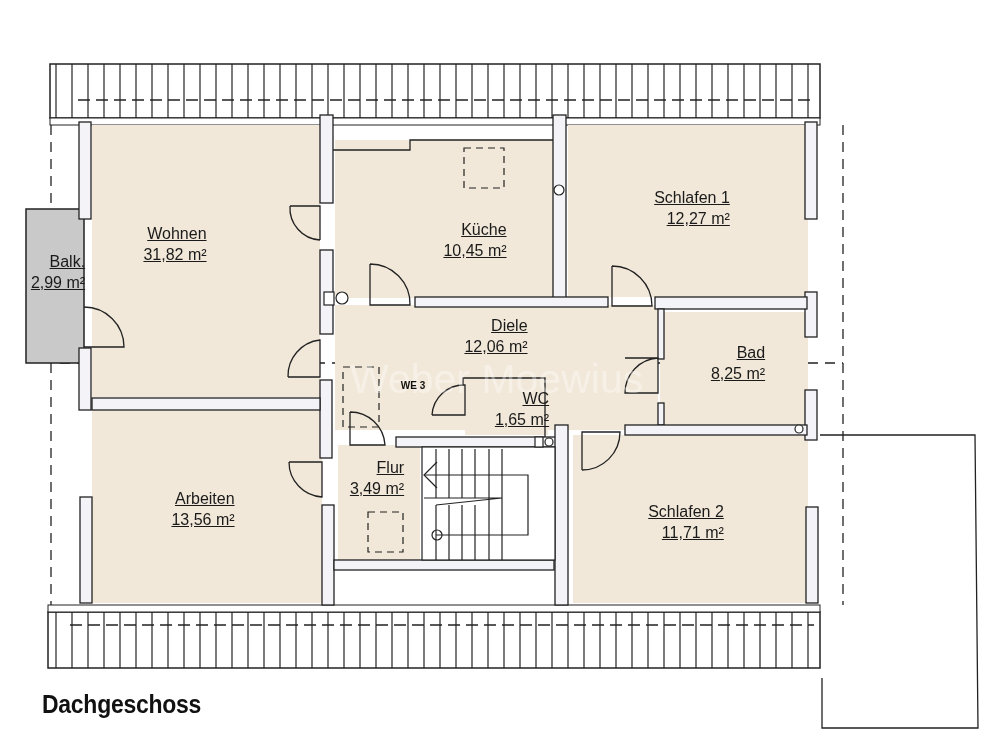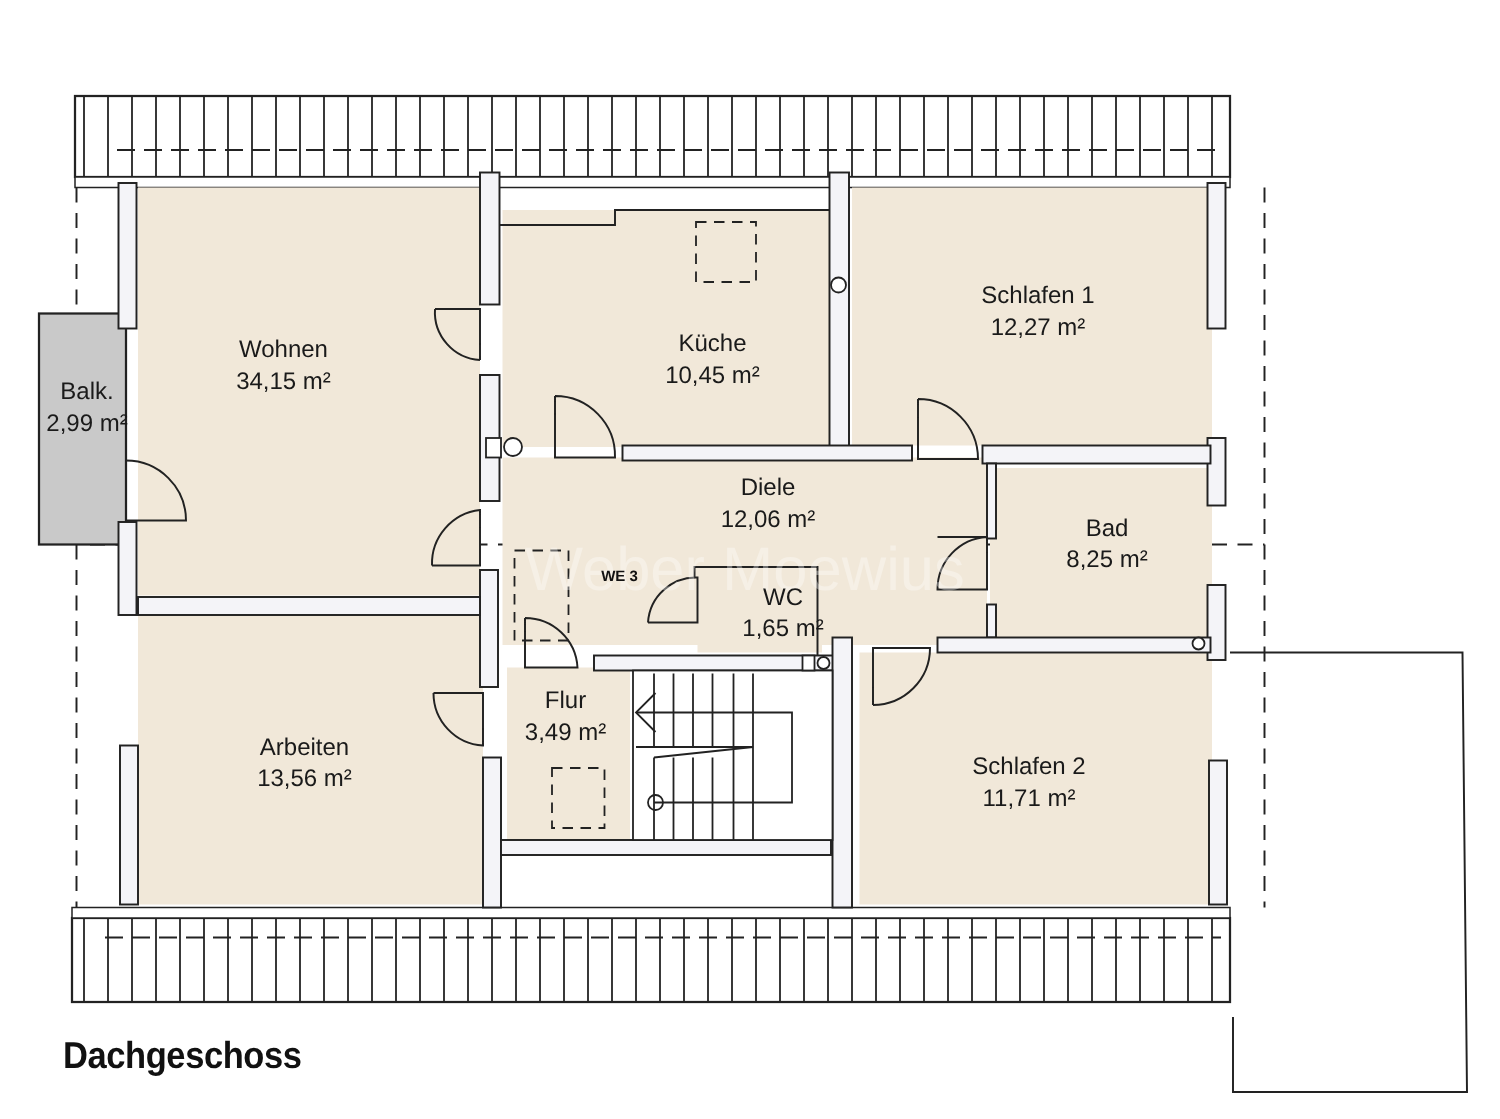--- a/index.html
+++ b/index.html
@@ -1,18 +1,18 @@
 <!DOCTYPE html>
 <html><head>
 <meta charset="utf-8">
 <style>
   html, body { margin:0; padding:0; background:#ffffff; }
   body { width:1000px; height:746px; position:relative; overflow:hidden; font-family:"Liberation Sans", sans-serif; }
   #plan { position:absolute; left:0; top:0; width:1000px; height:746px; }
-  .lbl { position:absolute; transform:translate(-50%,-50%); text-align:center; color:#1a1a1a; font-size:16px; line-height:21px; white-space:nowrap; font-family:"Liberation Sans", sans-serif; }
+  .lbl { position:absolute; transform:translate(-50%,-50%); text-align:right; color:#1a1a1a; font-size:16px; line-height:21px; white-space:nowrap; font-family:"Liberation Sans", sans-serif;text-decoration:underline; }
   .lbl .name, .lbl .area { display:block; }
   .unit { position:absolute; font-weight:bold; font-size:10px; color:#111; transform:translate(-50%,-50%); }
   .title { position:absolute; left:42px; top:690px; font-weight:bold; font-size:25px; color:#111; letter-spacing:-0.3px; transform:scaleX(0.92); transform-origin:left top; }
   .watermark { position:absolute; left:350px; top:356px; font-size:41px; color:rgba(255,255,255,0.35); pointer-events:none; }
 </style>
 </head>
 <body>
 
 <svg id="plan" viewBox="0 0 1000 746" xmlns="http://www.w3.org/2000/svg">
   <defs>
@@ -125,37 +125,37 @@
     <circle cx="342" cy="298" r="6"></circle>
     <circle cx="559" cy="190" r="5"></circle>
     <rect x="535" y="437" width="8" height="10"></rect>
     <circle cx="549" cy="442" r="4"></circle>
     <circle cx="799" cy="429" r="4"></circle>
   </g>
 </svg>
 
 <div class="watermark">Weber Moewius</div>
 
-<div class="lbl" style="left:189px;top:244px">
+<div class="lbl" style="left:175px;top:244px">
   <span class="name">Wohnen</span>
-  <span class="area">34,15 m²</span>
+  <span class="area">31,82 m²</span>
 </div>
 <div class="lbl" style="left:58px;top:272px">
   <span class="name">Balk.</span>
   <span class="area">2,99 m²</span>
 </div>
 <div class="lbl" style="left:475px;top:240px">
   <span class="name">Küche</span>
   <span class="area">10,45 m²</span>
 </div>
 <div class="lbl" style="left:692px;top:208px">
   <span class="name">Schlafen 1</span>
   <span class="area">12,27 m²</span>
 </div>
-<div class="lbl" style="left:512px;top:336px">
+<div class="lbl" style="left:496px;top:336px">
   <span class="name">Diele</span>
   <span class="area">12,06 m²</span>
 </div>
 <div class="lbl" style="left:738px;top:363px">
   <span class="name">Bad</span>
   <span class="area">8,25 m²</span>
 </div>
 <div class="lbl" style="left:522px;top:409px">
   <span class="name">WC</span>
   <span class="area">1,65 m²</span>

